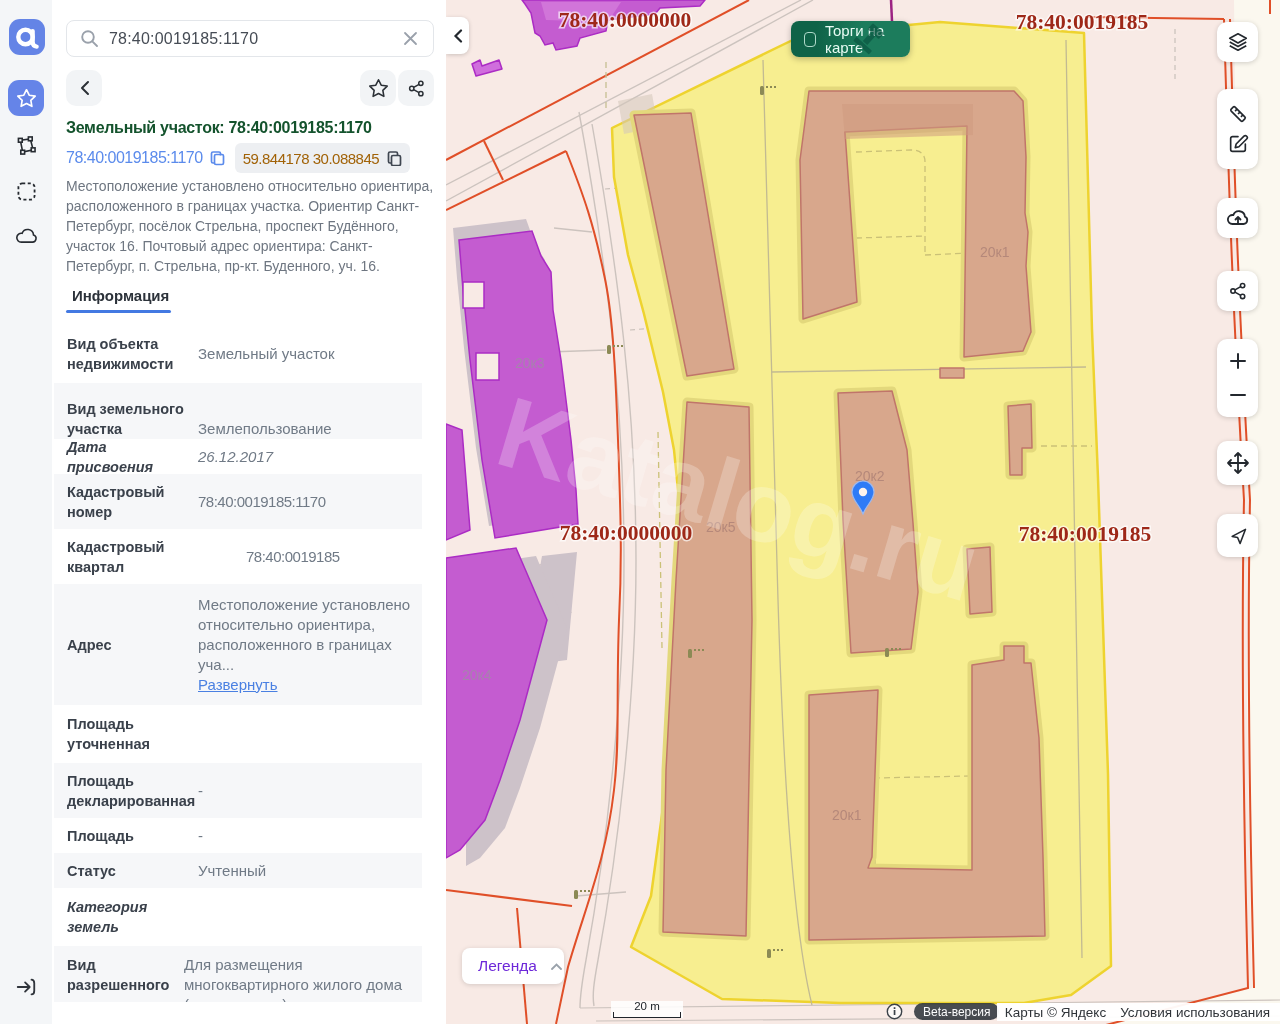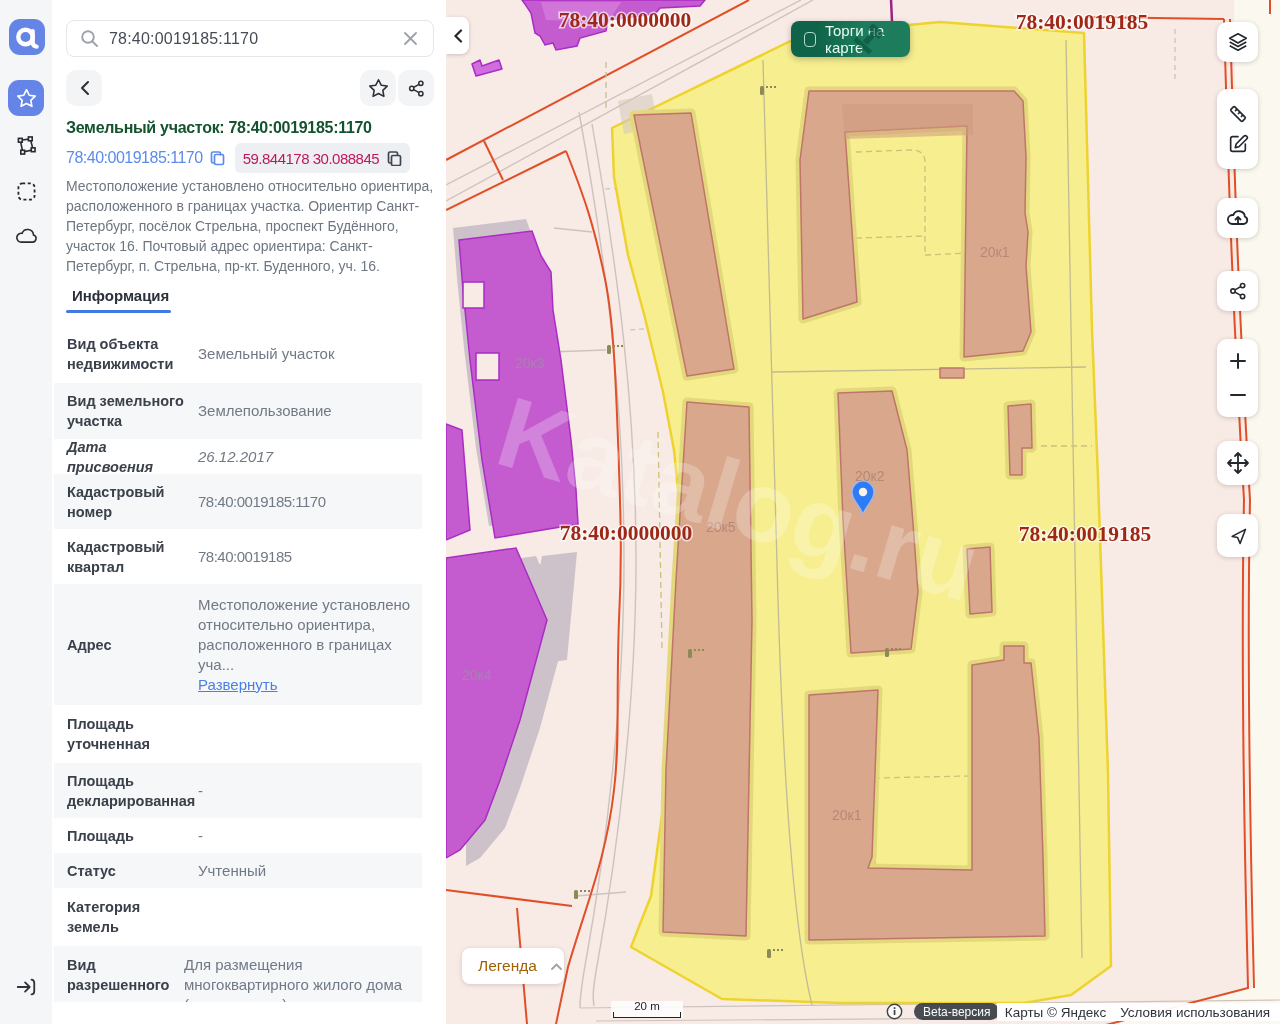--- a/index.html
+++ b/index.html
@@ -13,38 +13,38 @@
   .railbtn.active { background:#6584e8; }
   .railicon { position:absolute; left:13px; width:26px; height:26px; display:flex; align-items:center; justify-content:center; }
   
   .search { position:absolute; left:14px; top:20px; width:368px; height:37px; border:1px solid #e3e6ea; border-radius:8px; background:#fff; display:flex; align-items:center; }
   .search .txt { font-size:16px; color:#464c55; margin-left:10px; letter-spacing:.2px; }
   .btnrow { position:absolute; top:70px; left:0; width:100%; height:36px; }
   .sqbtn { position:absolute; width:36px; height:36px; background:#f2f4f6; border-radius:10px; display:flex; align-items:center; justify-content:center; }
   .title { position:absolute; left:14px; top:119px; width:380px; font-size:16px; font-weight:700; color:#14532d; letter-spacing:-0.3px; white-space:nowrap; }
   .linkrow { position:absolute; left:14px; top:145px; height:26px; display:flex; align-items:center; }
   .cadlink { font-size:16px; color:#5b8bec; }
-  .chip { margin-left:10px; height:26px; background:#edeff2; border-radius:6px; display:flex; align-items:center; padding:15px 8px; font-size:15px; color:#be185d; }
+  .chip { margin-left:10px; height:26px; background:#edeff2; border-radius:6px; display:flex; align-items:center; padding:15px 8px; font-size:15px; color:#a16207; }
   .desc { position:absolute; left:14px; top:176px; font-size:14px; line-height:20px; color:#6e7681; white-space:nowrap; }
   .tab { position:absolute; left:20px; top:287px; font-size:15px; font-weight:700; color:#2c323a; }
   .tabline { position:absolute; left:14px; top:310px; width:105px; height:3px; background:#4379e2; border-radius:2px; }
   .table { position:absolute; left:2px; top:324px; width:368px; }
   .row { display:flex; width:100%; }
   .row.g { background:#f6f7f9; }
   .row .lab { width:144px; padding:0 6px 0 13px; font-size:14.5px; font-weight:600; color:#3a414b; line-height:20px; display:flex; flex-direction:column; justify-content:center; }
   .row .val { flex:1 1 auto; font-size:15px; color:#707a86; line-height:20px; display:flex; flex-direction:column; justify-content:center; }
   .exp { color:#4a80e2; text-decoration:underline; }
   .num { letter-spacing:-0.5px; }
   
   .map { position:absolute; left:446px; top:0; width:834px; height:1024px; background:#f8eae5; overflow:hidden; }
   .collapse { position:absolute; left:0; top:17px; width:23px; height:37px; background:#fff; border-radius:0 8px 8px 0; box-shadow:0 1px 4px rgba(0,0,0,.18); display:flex; align-items:center; justify-content:center; z-index:10;}
   .torgi { position:absolute; left:345px; top:21px; width:119px; height:36px; border-radius:8px; background:radial-gradient(circle at 100px 16px, #1c7c5c 0 30px, #0f6348 75px); box-shadow:0 2px 6px rgba(0,0,0,.25); display:flex; align-items:center; color:#e8fcf4; font-size:15px; z-index:10; overflow:hidden;}
   .torgi .cb { width:14px; height:15px; border:1.5px solid #aed9c9; border-radius:4px; margin:0 9px 0 13px; }
   .mapbtn { position:absolute; left:771px; width:41px; background:#fff; border-radius:10px; box-shadow:0 1px 5px rgba(0,0,0,.18); display:flex; flex-direction:column; align-items:center; justify-content:center; z-index:10; }
-  .legend { position:absolute; left:16px; top:948px; width:102px; height:36px; background:#fff; border-radius:8px; box-shadow:0 1px 5px rgba(0,0,0,.15); display:flex; align-items:center; z-index:10; font-size:15.5px; color:#a16207; }
+  .legend { position:absolute; left:16px; top:948px; width:102px; height:36px; background:#fff; border-radius:8px; box-shadow:0 1px 5px rgba(0,0,0,.15); display:flex; align-items:center; z-index:10; font-size:15.5px; color:#6d28d9; }
   .scale { position:absolute; left:165px; top:1001px; width:72px; height:17px; z-index:9; background:rgba(255,255,255,.85); font-size:11.5px; color:#20252b; text-align:center; }
   .scale .brk { position:absolute; left:2px; right:2px; bottom:0px; height:6px; border-left:1.5px solid #20252b; border-right:1.5px solid #20252b; border-bottom:1.5px solid #20252b; }
   .attr { position:absolute; right:0; top:1003px; height:18px; background:rgba(255,255,255,.95); display:flex; align-items:center; z-index:9; font-size:13.5px; color:#2f3338; padding:0 10px 0 8px; }
   .beta { position:absolute; left:468px; top:1003px; height:17px; border-radius:9px; background:rgba(47,53,60,.88); color:#fcfdfe; font-size:12px; display:flex; align-items:center; padding:0 9px; z-index:9; }
   .info-i { position:absolute; left:440px; top:1003px; z-index:9; }
 </style>
 </head>
 <body>
 
 <div class="map">
@@ -326,33 +326,33 @@
     </span>
   </div>
   <div class="desc">Местоположение установлено относительно ориентира,<br>расположенного в границах участка. Ориентир Санкт-<br>Петербург, посёлок Стрельна, проспект Будённого,<br>участок 16. Почтовый адрес ориентира: Санкт-<br>Петербург, п. Стрельна, пр-кт. Буденного, уч. 16.</div>
   <div class="tab">Информация</div>
   <div class="tabline"></div>
   <div class="table">
     <div class="row" style="height:59px;">
         <div class="lab">Вид объекта недвижимости</div>
         <div class="val">Земельный участок</div>
       </div>
-    <div class="row g" style="height:56px;">
+    <div class="row g" style="height:56px;align-items:flex-end;">
         <div class="lab">Вид земельного участка</div>
         <div class="val">Землепользование</div>
       </div>
     <div class="row" style="height:35px;font-style:italic;">
         <div class="lab">Дата присвоения</div>
         <div class="val">26.12.2017</div>
       </div>
     <div class="row g" style="height:55px;">
         <div class="lab">Кадастровый номер</div>
         <div class="val num">78:40:0019185:1170</div>
       </div>
-    <div class="row" style="height:55px;">
+    <div class="row" style="height:55px;gap:48px;">
         <div class="lab">Кадастровый квартал</div>
         <div class="val num">78:40:0019185</div>
       </div>
     <div class="row g" style="height:121px;">
         <div class="lab">Адрес</div>
         <div class="val">
           <span>Местоположение установлено<br>относительно ориентира,<br>расположенного в границах<br>уча...</span>
           <span class="exp">Развернуть</span>
         </div>
       </div>
@@ -364,21 +364,21 @@
         <div class="val">-</div>
       </div>
     <div class="row" style="height:35px;">
         <div class="lab">Площадь</div>
         <div class="val">-</div>
       </div>
     <div class="row g" style="height:35px;">
         <div class="lab">Статус</div>
         <div class="val">Учтенный</div>
       </div>
-    <div class="row" style="height:58px;">
+    <div class="row" style="height:58px;font-style:italic;">
         <div class="lab">Категория земель</div>
       </div>
     <div class="row g" style="height:56px; overflow:hidden; align-items:flex-start;">
         <div class="lab" style="justify-content:flex-start; padding-top:9px;">Вид разрешенного использования</div>
         <div class="val" style="justify-content:flex-start; padding-top:9px;">Для размещения многоквартирного жилого дома (жилых домов)</div>
       </div>
   </div>
 </div>
 
 <div class="rail">

